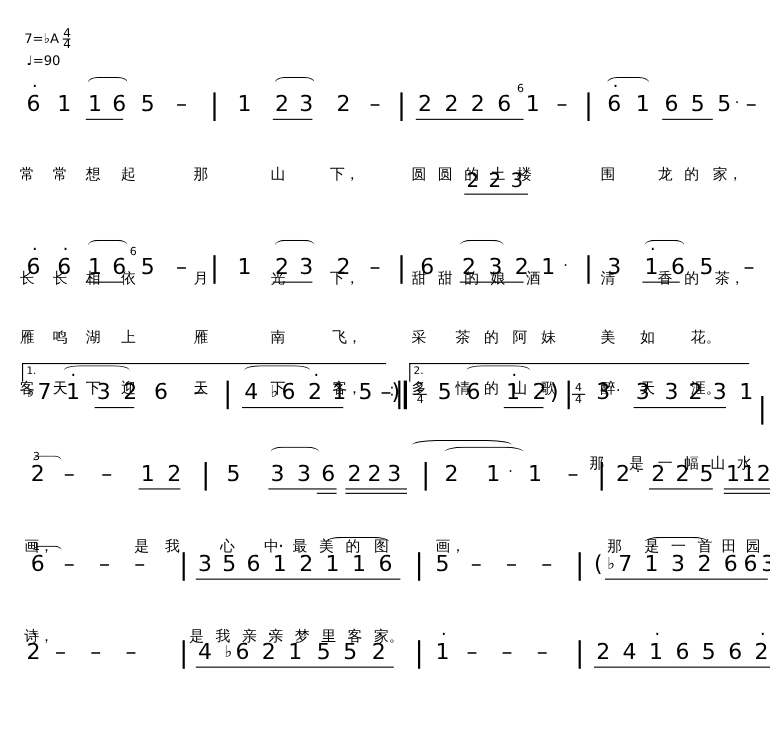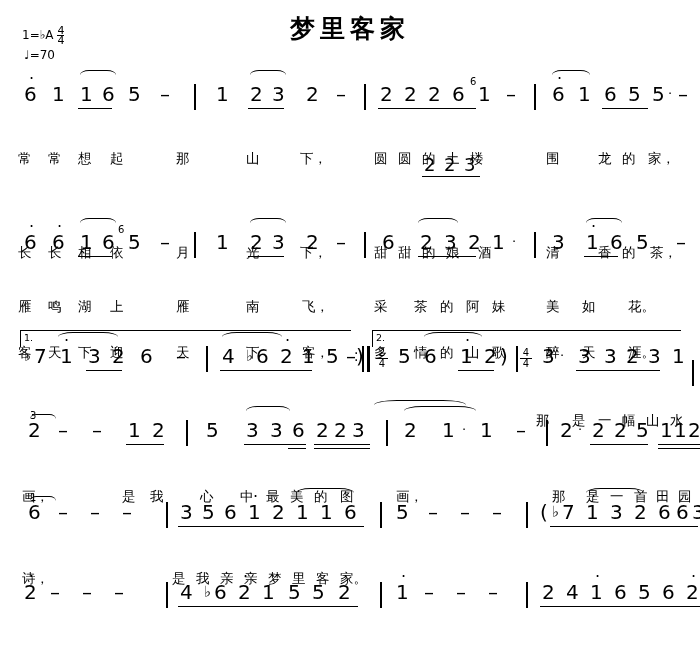--- a/index.html
+++ b/index.html
@@ -72,30 +72,29 @@
   .bracket{position:absolute;border-left:1.5px solid #000;border-top:1.5px solid #000;}
   .endingnum{position:absolute;font-family:"DejaVu Sans",sans-serif;font-size:9.5px;}
   .meter{position:absolute;font-family:"DejaVu Sans",sans-serif;font-size:10px;line-height:9.5px;text-align:center;}
   .meter b{display:block;font-weight:normal;border-bottom:1.2px solid #000;}
 </style>
 </head>
 <body>
 
 <div class="sheet">
 
-  <div class="title">梦里客家</div>
 
 
   <div class="keysig">
-    <span>1=♭A</span>
+    <span>7=♭A</span>
     <span class="frac">
       <span style="display:block;border-bottom:1.2px solid #000;">4</span><span style="display:block;">4</span>
     </span>
   </div>
-  <div class="tempo">♩=70</div>
+  <div class="tempo">♩=90</div>
 
   <div class="row" style="top:82px;">
     <div class="notes">
       <span class="n" style="left:24px;">6</span>
       <span class="dotabove" style="left:29px;top:-6px;">·</span>
       <span class="n" style="left:52px;">1</span>
       <span class="n" style="left:80px;">1</span>
       <span class="n" style="left:102px;">6</span>
       <div class="underline" style="left:78px;top:26px;width:34px;"></div>
       <div class="slur" style="left:80px;top:-12px;width:36px;"></div>

